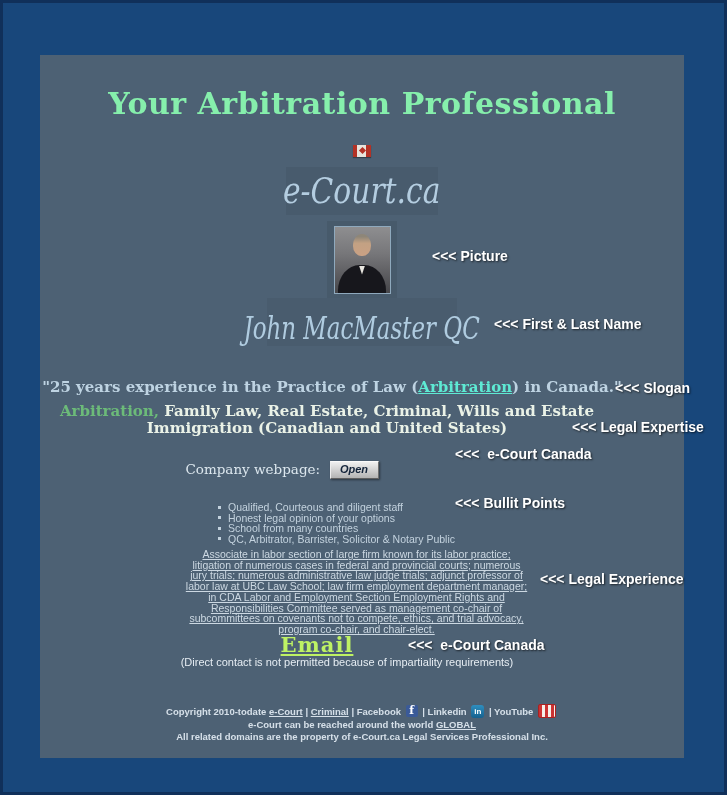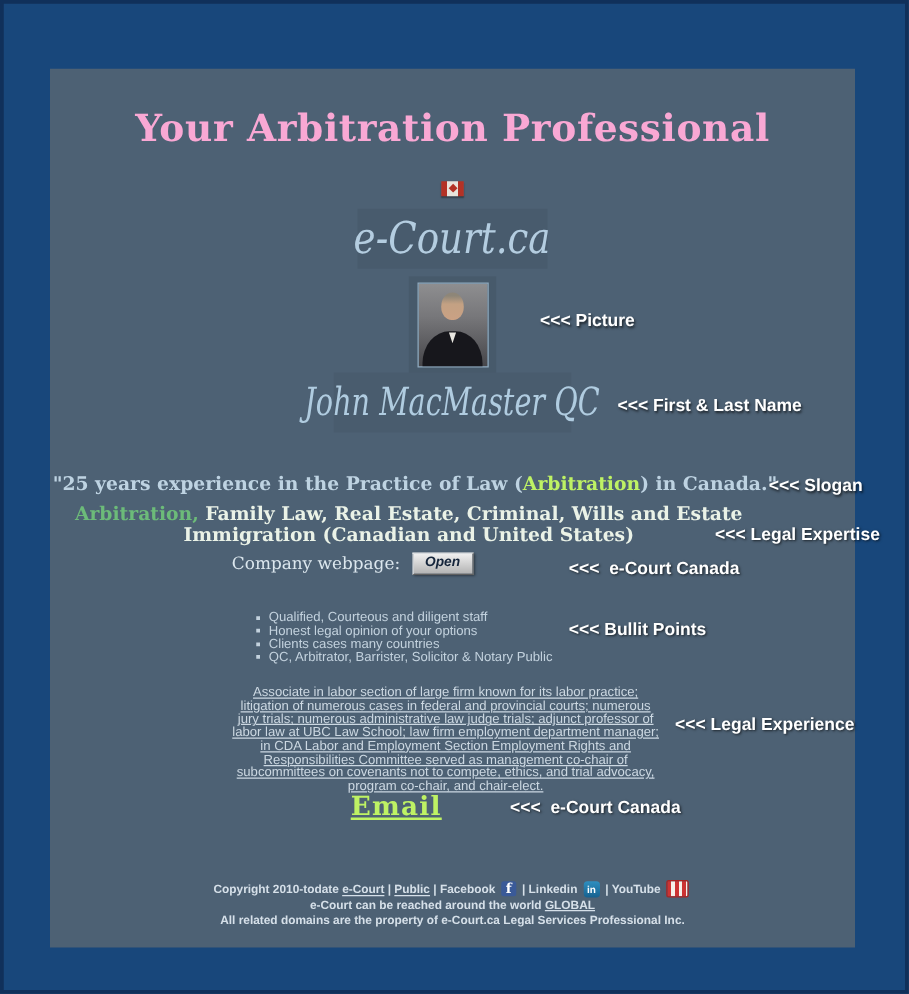--- a/index.html
+++ b/index.html
@@ -14,21 +14,21 @@
   .panel{
     position:absolute;left:40px;top:55px;width:644px;height:703px;
     background:#4d6174;
   }
   
   .page-title{
     position:absolute;top:31px;left:0;right:0;
     text-align:center;
     font-family:"DejaVu Serif", serif;
     font-weight:bold;font-size:30px;letter-spacing:.5px;
-    color:#f9a8d4;
+    color:#86efac;
     white-space:nowrap;
   }
   .flag{
     position:absolute;top:90px;left:50%;margin-left:-9px;
     width:18px;height:12px;
     background:linear-gradient(90deg,#b33226 0 25%,#e8e4dc 25% 75%,#b33226 75% 100%);
     box-shadow:0 1px 1px rgba(0,0,0,.35);
   }
   .flag .leaf{
     position:absolute;left:7px;top:3px;width:5px;height:5px;
@@ -74,68 +74,68 @@
   .photo .collar{
     position:absolute;bottom:18px;left:50%;margin-left:-3px;
     width:6px;height:9px;background:#e8e6e0;
     clip-path:polygon(0 0,100% 0,50% 100%);
   }
   
   .name-box{
     position:absolute;top:243px;left:50%;margin-left:-95px;
     width:190px;height:48px;
     background:rgba(0,0,0,.05);
-    display:flex;align-items:center;justify-content:center;
+    display:flex;align-items:flex-end;justify-content:center;
   }
   .person-name{
     font-family:"DejaVu Serif", serif;
     font-size:31px;font-style:italic;
     color:#b0cce0;
     transform:scaleX(.74);
     white-space:nowrap;
   }
   
   .slogan{
     position:absolute;top:323px;left:0;right:60px;
     text-align:center;
     font-family:"DejaVu Serif", serif;
     font-size:15px;font-weight:bold;
     color:#bed3e2;white-space:nowrap;
   }
-  .slogan a{color:#bef264;cursor:pointer;}
+  .slogan a{color:#5eead4;text-decoration:underline;cursor:pointer;}
   .expertise{
     position:absolute;top:348px;left:0;right:70px;
     text-align:center;
     font-family:"DejaVu Serif", serif;
     font-size:15px;font-weight:bold;line-height:17px;
     color:#eaf2e7;
   }
   .expertise .hl{color:#6cbb79;}
   
   .webpage-row{
-    position:absolute;top:387px;left:0;right:160px;
+    position:absolute;top:405px;left:0;right:160px;
     text-align:center;white-space:nowrap;
   }
   .webpage-label{
     font-family:"DejaVu Serif", serif;
     font-size:13.5px;color:#dce7ee;
   }
   .open-btn{
     display:inline-block;vertical-align:middle;
     margin-left:5px;width:47px;height:16px;line-height:15px;
     background:linear-gradient(180deg,#f0f0f0,#b3b3b3);
     border:1px solid;border-color:#fafafa #6f6f6f #5f5f5f #ededed;
     box-shadow:1px 1px 2px rgba(0,0,0,.45);
     font-style:italic;font-weight:bold;font-size:11px;
     color:#14243a;text-align:center;cursor:pointer;
   }
   
   .bullets{
     position:absolute;top:431px;left:160px;
-    margin:3px;padding:0;list-style:none;
+    margin:16px;padding:0;list-style:none;
     font-size:10.5px;line-height:10.6px;
     color:#c3d2de;
   }
   .bullets li{padding-left:12px;position:relative;}
   .bullets li::before{
     content:"";position:absolute;left:2px;top:3.5px;
     width:3px;height:3px;background:#c3d2de;
   }
   
   .experience{
@@ -233,40 +233,41 @@
 
   <div class="webpage-row">
     <span class="webpage-label">Company webpage:</span>
     <span class="open-btn">Open</span>
   </div>
   <div class="note-label" style="left:415px;top:391px;">&lt;&lt;&lt;&nbsp; e-Court Canada</div>
 
   <ul class="bullets">
     <li>Qualified, Courteous and diligent staff</li>
     <li>Honest legal opinion of your options</li>
-    <li>Clients cases many countries</li>
+    <li>School from many countries</li>
     <li>QC, Arbitrator, Barrister, Solicitor &amp; Notary Public</li>
   </ul>
   <div class="note-label" style="left:415px;top:440px;">&lt;&lt;&lt; Bullit Points</div>
 
   <div class="experience">Associate in labor section of large firm known for its labor practice; litigation of numerous cases in federal and provincial courts; numerous jury trials; numerous administrative law judge trials; adjunct professor of labor law at UBC Law School; law firm employment department manager; in CDA Labor and Employment Section Employment Rights and Responsibilities Committee served as management co-chair of subcommittees on covenants not to compete, ethics, and trial advocacy, program co-chair, and chair-elect.</div>
   <div class="note-label" style="left:500px;top:516px;">&lt;&lt;&lt; Legal Experience</div>
 
   <div class="email-row">
     <a class="email-link">Email</a>
   </div>
   <div class="note-label" style="left:368px;top:582px;">&lt;&lt;&lt;&nbsp; e-Court Canada</div>
 
+  <div class="email-note">(Direct contact is not permitted because of impartiality requirements)</div>
 
   <div class="footer">
     <div>
       <span>Copyright 2010-todate</span>
       <a>e-Court</a>
       <span>|</span>
-      <a>Public</a>
+      <a>Criminal</a>
       <span>| Facebook</span>
       <span class="icon fb-icon">f</span>
       <span>| Linkedin</span>
       <span class="icon in-icon">in</span>
       <span>| YouTube</span>
       <span class="icon yt-icon"></span>
     </div>
     <div>
       <span>e-Court can be reached around the world</span>
       <a>GLOBAL</a>

